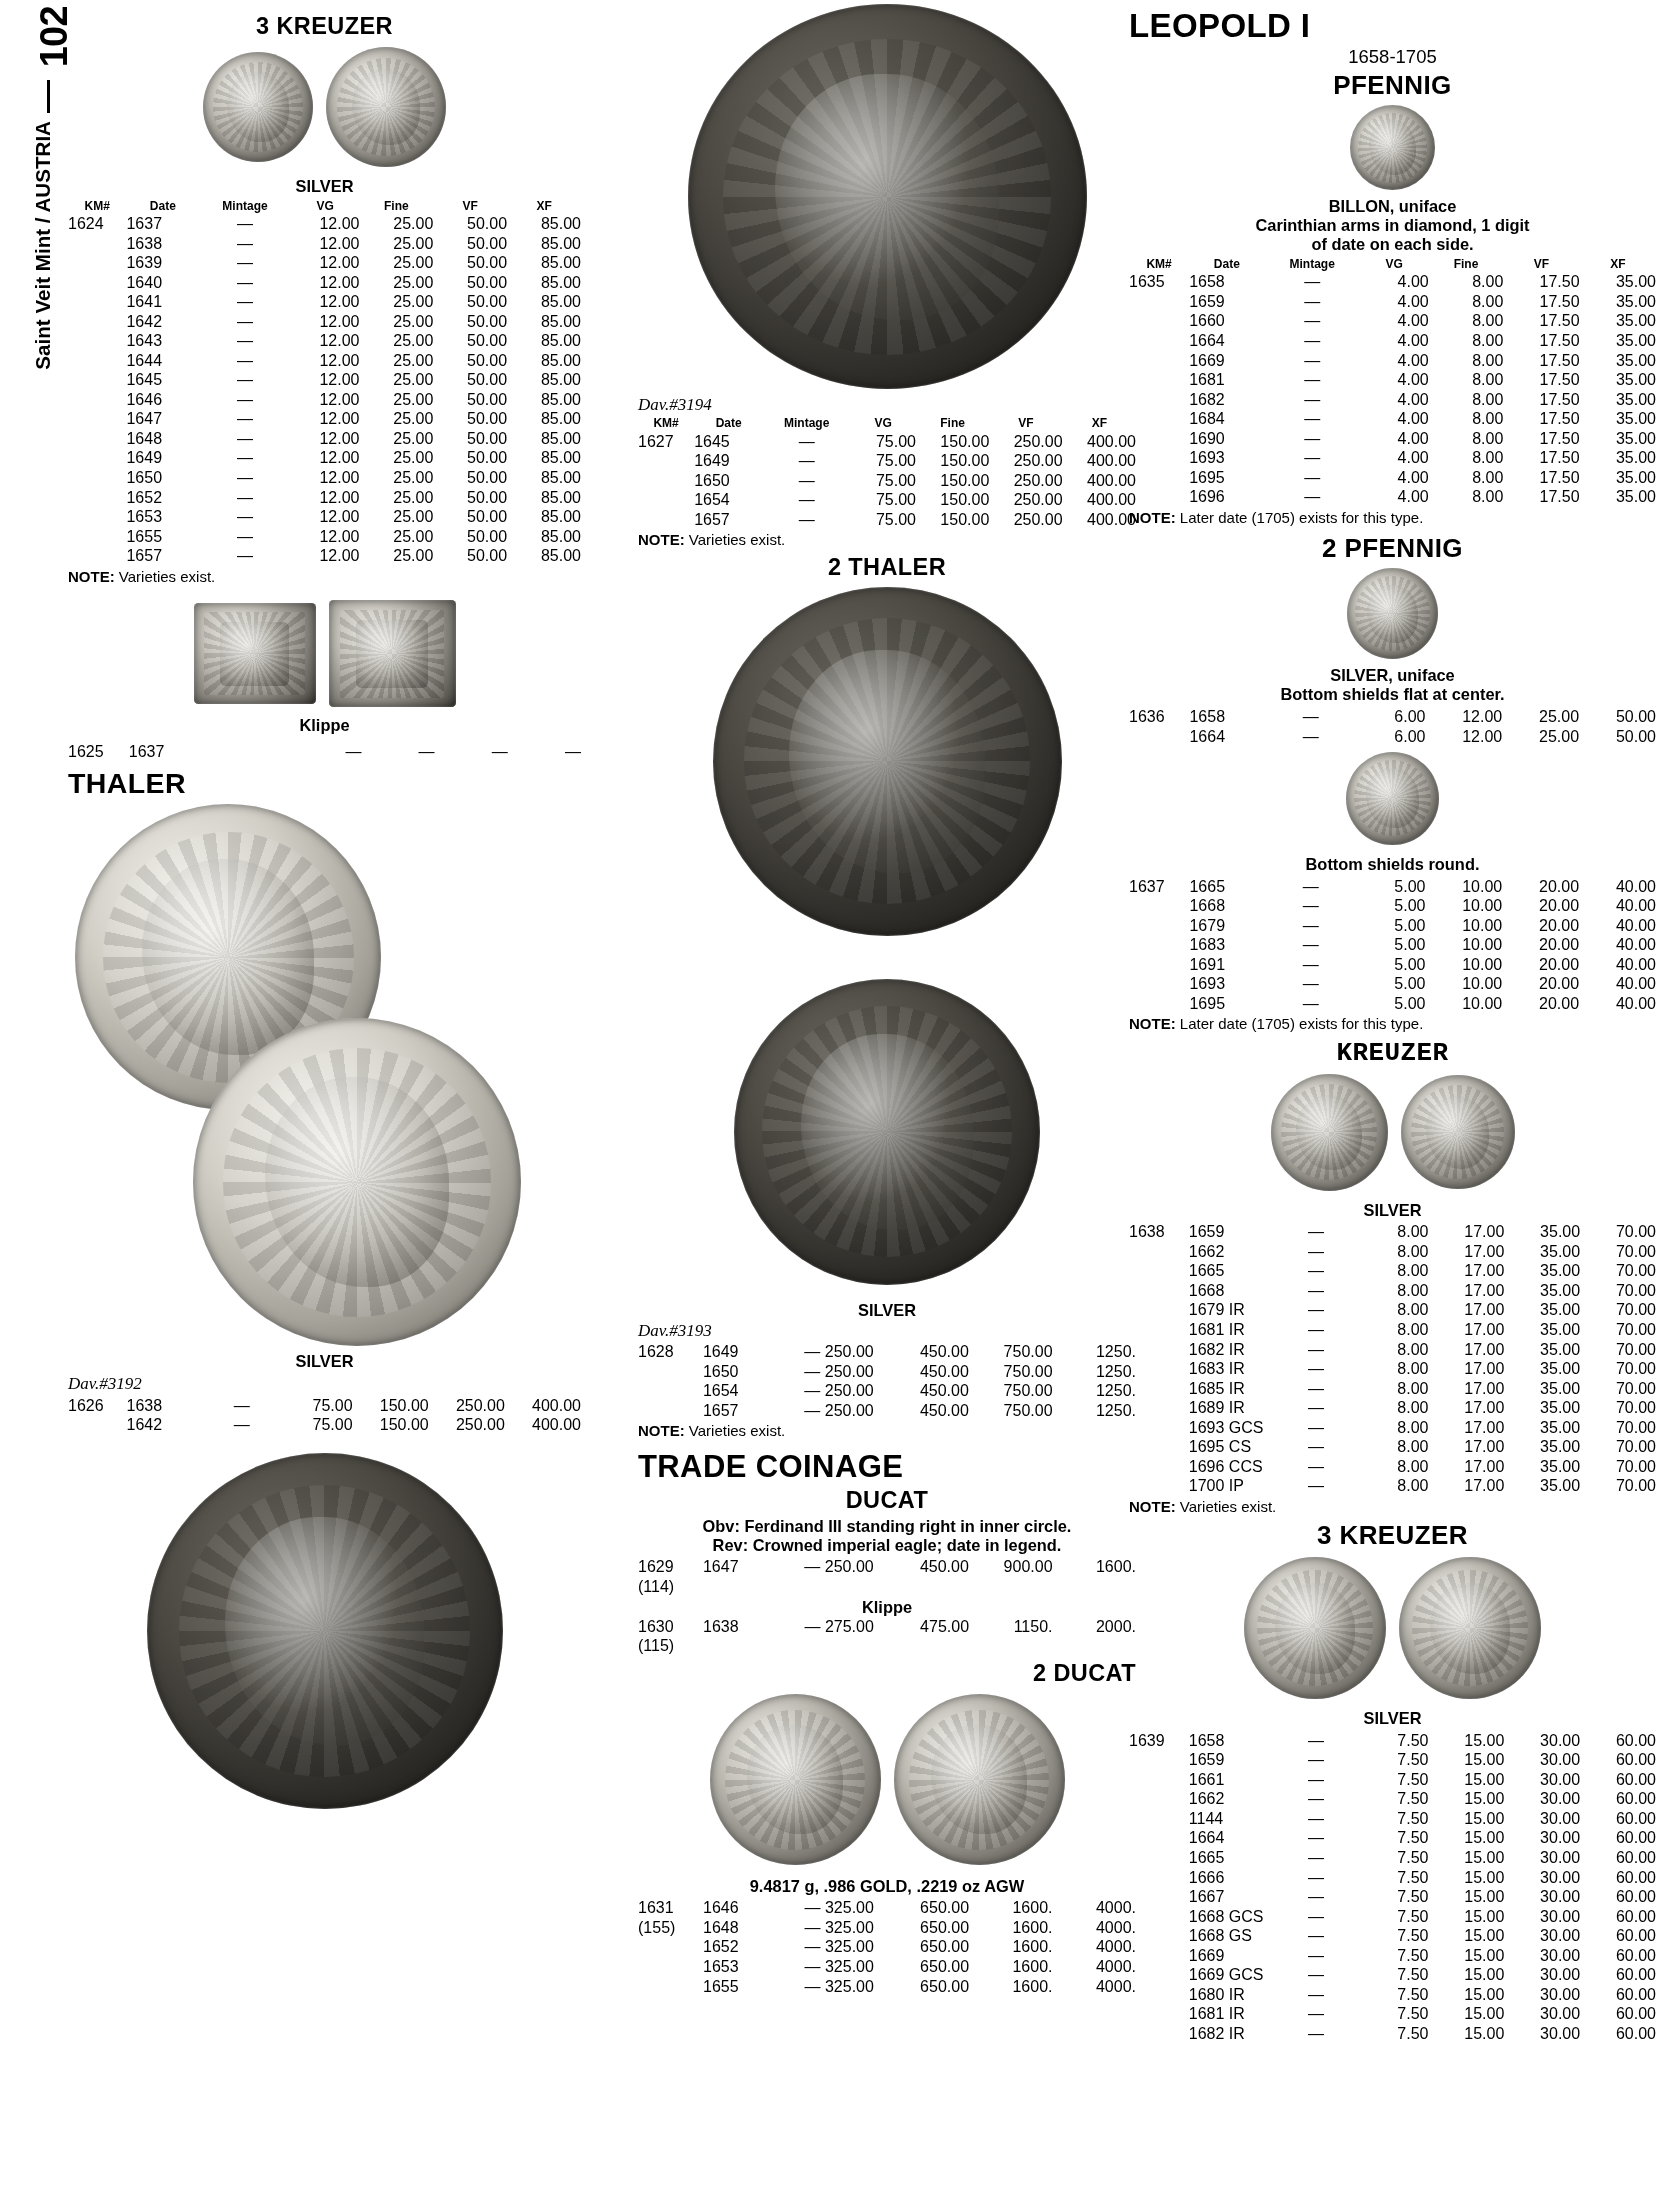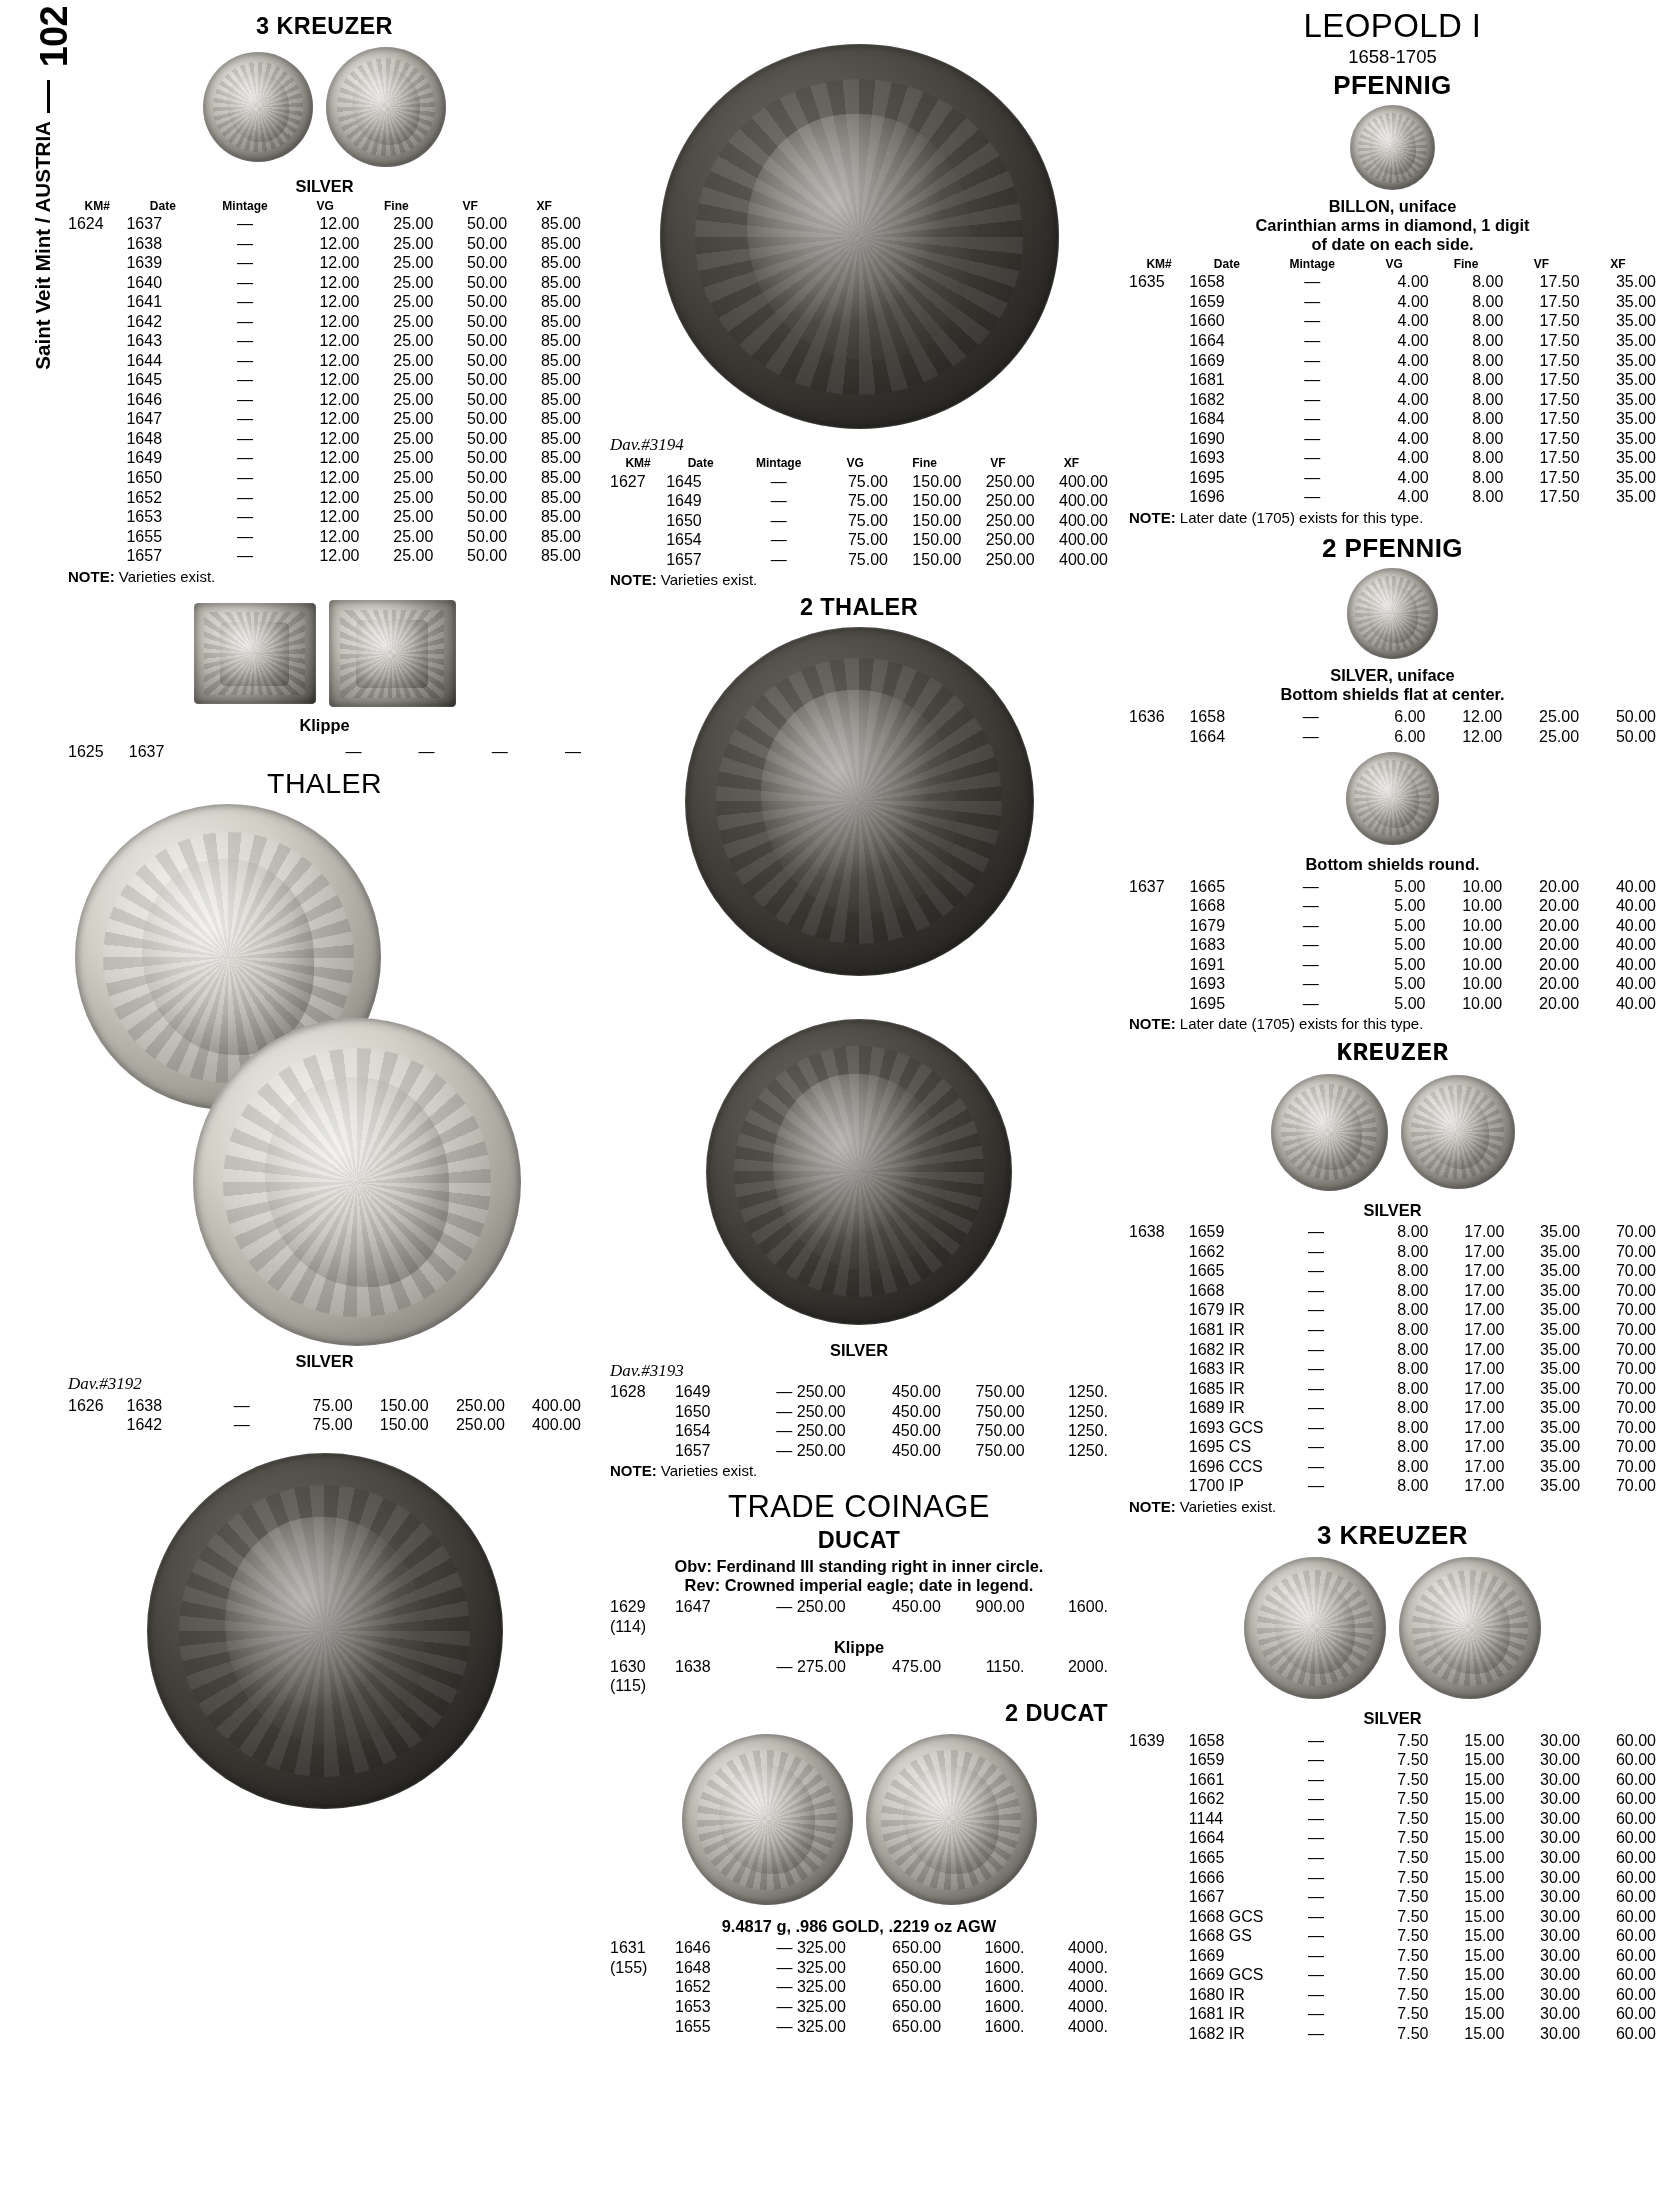--- a/index.html
+++ b/index.html
@@ -30,28 +30,28 @@
   .spine-txt {
     position:absolute; left:31px; top:121px;
     font-size:20.6px; font-weight:bold;
     writing-mode:vertical-rl; transform:rotate(180deg);
     white-space:nowrap;
   }
 
   
   .col { position:absolute; top:0; }
   .col1 { left:68px;  width:513px; }
-  .col2 { left:610px; width:498px;margin-top:40px; }
+  .col2 { left:638px; width:498px; }
   .col3 { left:1129px;width:527px; }
   .sec-title {
     text-align:center; font-weight:bold; font-size:23.5px; letter-spacing:0.4px;
     margin:4.3px 0 2.8px 0;
   }
   .sec-title-lg {
-    text-align:center; font-weight:normal; font-size:28.5px; letter-spacing:0.4px;
+    text-align:left; font-weight:bold; font-size:28.5px; letter-spacing:0.4px;
     margin:2.8px 0 1.4px 0;
   }
   .sub-b { text-align:center; font-weight:bold; font-size:16.4px; }
   .sub-n { text-align:center; font-size:16.4px; }
   .note  { font-size:15px; margin-top:2.1px; }
   .note b { font-weight:bold; }
   .dav   { font-family:"Liberation Serif", serif; font-style:italic; font-size:17px; }
 
   
   table.pt { border-collapse:collapse; font-size:16px; width:100%; }

